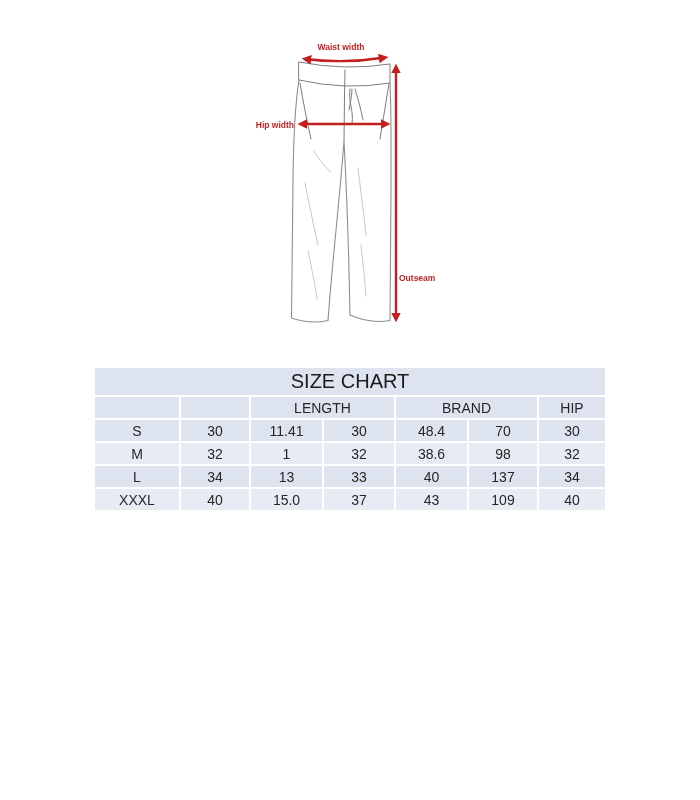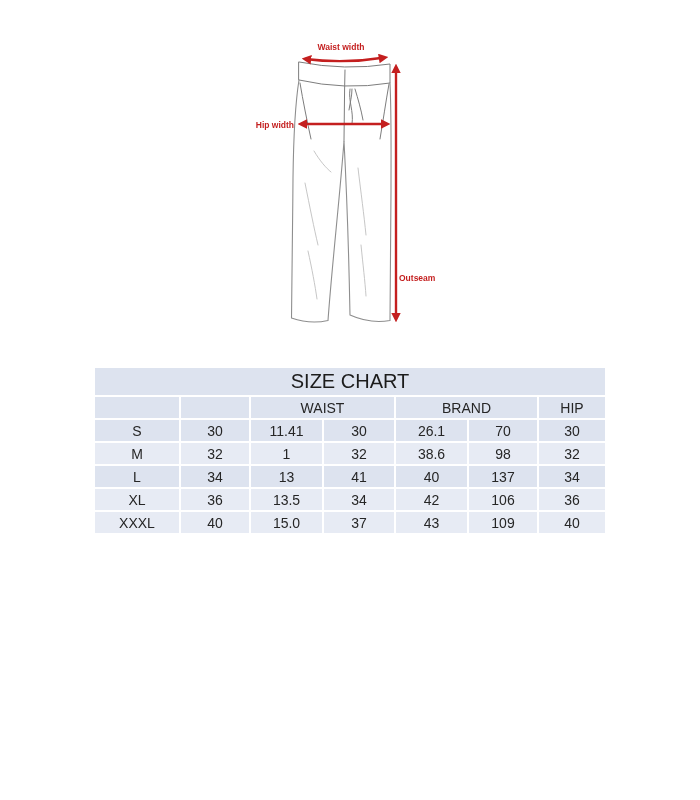--- a/index.html
+++ b/index.html
@@ -126,65 +126,56 @@
       <col style="width:66px">
     </colgroup>
     <tbody>
       <tr class="r-title">
         <td colspan="7">SIZE CHART</td>
       </tr>
 
       <tr class="r-group">
         <td></td>
         <td></td>
-        <td colspan="2">WAIST</td>
+        <td colspan="2">LENGTH</td>
         <td colspan="2">BRAND</td>
         <td>HIP</td>
       </tr>
 
 
       <tr class="shade-a">
         <td>S</td>
         <td>30</td>
         <td>11.41</td>
         <td>30</td>
-        <td>26.1</td>
+        <td>48.4</td>
         <td>70</td>
         <td>30</td>
       </tr>
 
       <tr class="shade-b">
         <td>M</td>
         <td>32</td>
         <td>1</td>
         <td>32</td>
         <td>38.6</td>
         <td>98</td>
         <td>32</td>
       </tr>
 
       <tr class="shade-a">
         <td>L</td>
         <td>34</td>
         <td>13</td>
-        <td>41</td>
+        <td>33</td>
         <td>40</td>
         <td>137</td>
         <td>34</td>
       </tr>
 
-      <tr class="shade-b">
-        <td>XL</td>
-        <td>36</td>
-        <td>13.5</td>
-        <td>34</td>
-        <td>42</td>
-        <td>106</td>
-        <td>36</td>
-      </tr>
 
 
       <tr class="shade-b">
         <td>XXXL</td>
         <td>40</td>
         <td>15.0</td>
         <td>37</td>
         <td>43</td>
         <td>109</td>
         <td>40</td>

